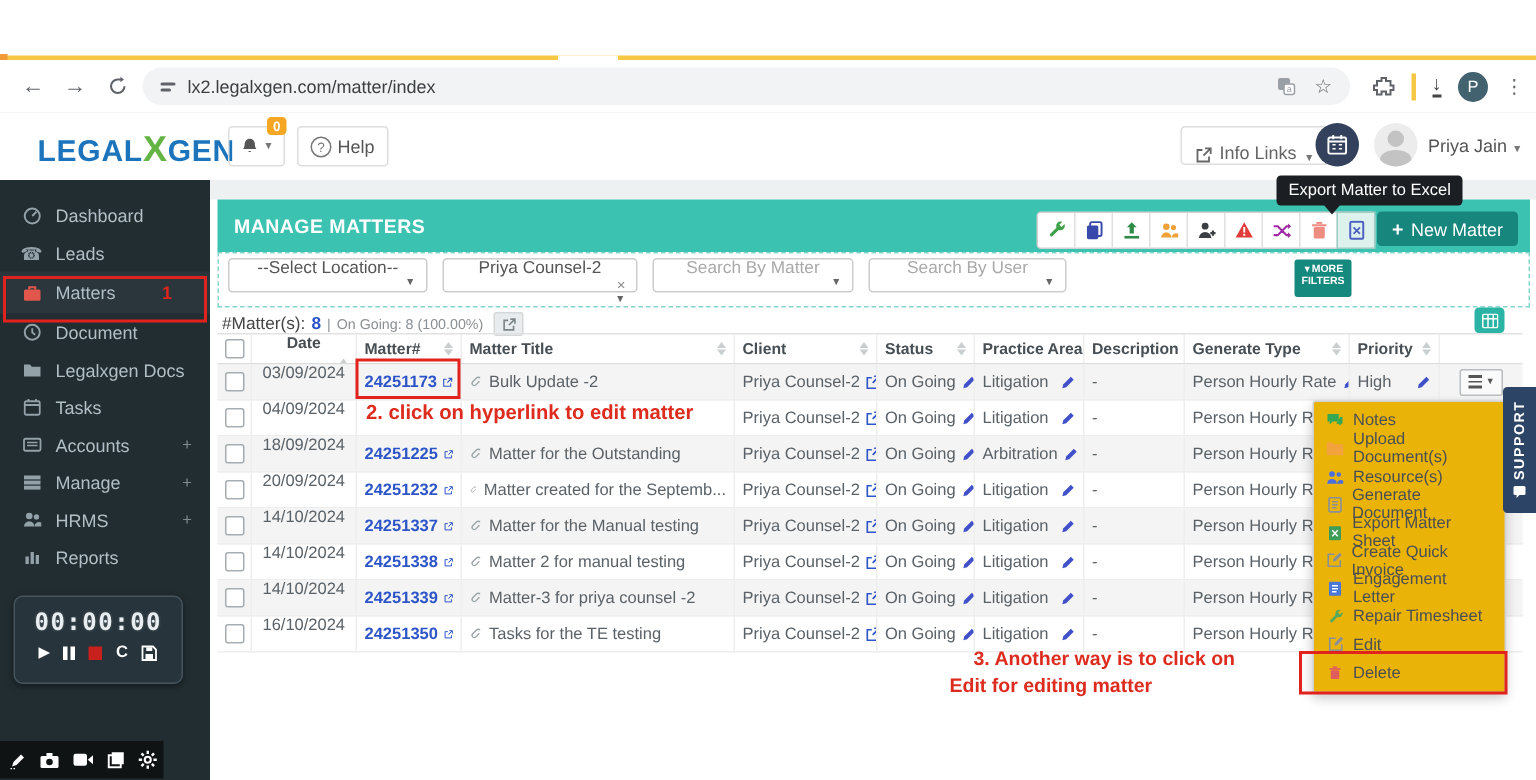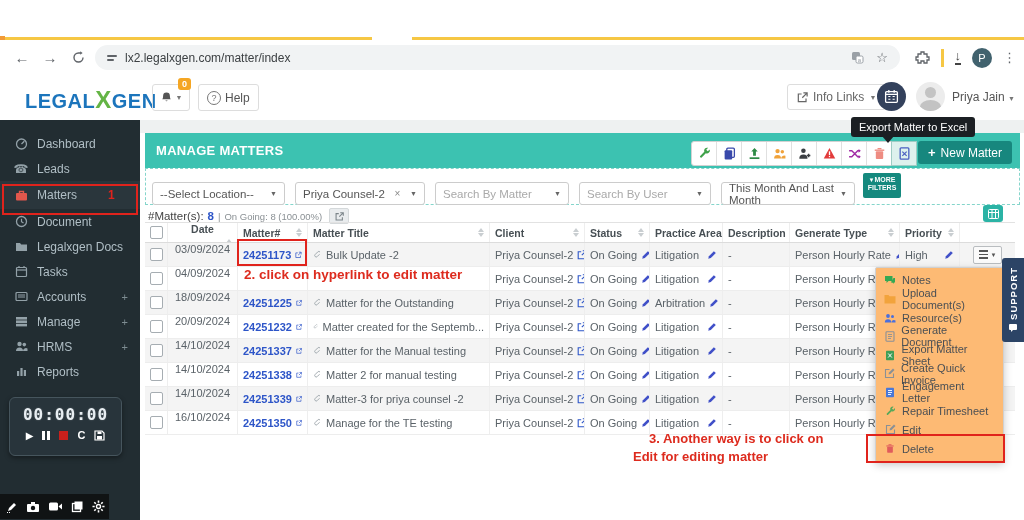--- a/index.html
+++ b/index.html
@@ -24,21 +24,21 @@
   .dots{font-size:13px;color:#5f6368;letter-spacing:0;}
   
   .appbar{position:absolute;left:0;top:75px;width:1024px;height:45px;background:#fff;border-bottom:1px solid #e7e7e7;}
   .logo{position:absolute;left:25px;top:11px;font-size:20px;font-weight:bold;letter-spacing:.5px;}
   .logo .b{color:#1c75bc;}
   .logo .x{color:#64b445;font-size:24px;}
   .bellbtn{position:absolute;left:152px;top:9px;width:36px;height:25px;border:1px solid #ddd;border-radius:3px;display:flex;align-items:center;justify-content:center;gap:3px;}
   .badge{position:absolute;left:178px;top:3px;background:#f5a623;color:#fff;font-size:9px;font-weight:bold;padding:1px 4px;border-radius:3px;}
   .helpbtn{position:absolute;left:198px;top:9px;height:25px;border:1px solid #ddd;border-radius:3px;display:flex;align-items:center;gap:4px;padding:0 8px;font-size:12px;color:#555;}
   .qcirc{width:12px;height:12px;border:1px solid #777;border-radius:50%;font-size:9px;color:#777;display:flex;align-items:center;justify-content:center;}
-  .infolinks{position:absolute;left:787px;top:9px;height:24px;border:1px solid #ddd;border-radius:3px;display:flex;align-items:center;gap:5px;padding:0 9px;font-size:12px;color:#666;}
+  .infolinks{position:absolute;left:787px;top:9px;height:24px;border:1px solid #ddd;border-radius:3px;display:flex;align-items:flex-end;gap:5px;padding:0 9px;font-size:12px;color:#666;}
   .calcirc{position:absolute;left:877px;top:7px;width:29px;height:29px;border-radius:50%;background:#33415c;display:flex;align-items:center;justify-content:center;}
   .uavatar{position:absolute;left:916px;top:7px;width:29px;height:29px;border-radius:50%;background:#ececec;overflow:hidden;}
   .uavatar .hd{position:absolute;left:9px;top:5px;width:11px;height:11px;border-radius:50%;background:#c3c3c3;}
   .uavatar .sh{position:absolute;left:4px;top:18px;width:21px;height:13px;border-radius:50%;background:#c3c3c3;}
   .uname{position:absolute;left:952px;top:15px;font-size:12px;color:#555;}
   .cdown{font-size:7px;color:#777;}
   
   .tip{position:absolute;left:851px;top:117px;background:#1b1f23;color:#fff;font-size:11px;padding:4px 8px;border-radius:3px;z-index:90;}
   .tipcaret{position:absolute;left:882px;top:136px;width:0;height:0;border-left:6px solid transparent;border-right:6px solid transparent;border-top:7px solid #1b1f23;z-index:90;}
   
@@ -65,21 +65,21 @@
   .band{position:absolute;left:5px;top:13px;width:875px;height:35px;background:#3cc2b1;display:flex;align-items:center;}
   .btitle{color:#fff;font-weight:bold;font-size:13px;letter-spacing:.3px;margin-left:11px;}
   .tools{position:absolute;left:546px;top:8px;display:flex;background:#fff;border:1px solid #d2d2d2;border-radius:3px;height:23px;}
   .tool{width:24px;display:flex;align-items:center;justify-content:center;border-right:1px solid #e0e0e0;cursor:pointer;}
   .tool:last-child{border-right:none;}
   .tool.active{background:#ddf1ed;outline:1px solid #9fccc4;}
   .newmatter{position:absolute;left:773px;top:8px;height:23px;background:#17877e;color:#fff;font-size:12px;display:flex;align-items:center;gap:5px;padding:0 10px;border-radius:3px;cursor:pointer;}
   .newmatter .pl{font-size:13px;font-weight:bold;}
   
   .filters{position:absolute;left:5px;top:48px;width:873px;height:35px;background:#fff;border:1px dashed #85d5cb;}
-  .sel{position:absolute;top:13px;height:23px;border:1px solid #ccc;border-radius:3px;background:#fff;display:flex;align-items:center;font-size:11.5px;color:#555;padding:0 7px;box-sizing:border-box;}
+  .sel{position:absolute;top:3px;height:23px;border:1px solid #ccc;border-radius:3px;background:#fff;display:flex;align-items:center;font-size:11.5px;color:#555;padding:0 7px;box-sizing:border-box;flex-direction:column;}
   .sel .ph{color:#a9a9a9;}
   .sel .car{margin-left:auto;font-size:7px;color:#666;padding-left:6px;}
   .sel .xx{margin-left:auto;color:#888;font-size:10px;padding-left:6px;}
   .morefilters{position:absolute;left:717px;top:4px;width:38px;height:25px;background:#15897e;border-radius:2px;color:#fff;font-size:7px;font-weight:bold;text-align:center;line-height:8px;padding-top:3px;box-sizing:border-box;cursor:pointer;}
   
   .summary{position:absolute;left:8px;top:88px;display:flex;align-items:center;font-size:11.5px;color:#444;gap:4px;}
   .blue{color:#2d55c8;font-weight:bold;}
   .dim{color:#8a9094;font-size:9.5px;}
   .extbtn{width:18px;height:14px;background:#e9ecee;border:1px solid #d4d8da;border-radius:2px;display:flex;align-items:center;justify-content:center;margin-left:3px;}
   .colpick{position:absolute;left:843px;top:85px;width:20px;height:17px;background:#2bb3a5;border-radius:3px;display:flex;align-items:center;justify-content:center;cursor:pointer;}
@@ -98,21 +98,21 @@
   .sp{margin-left:auto;display:flex;flex-direction:column;gap:1px;}
   .sp i{width:0;height:0;border-left:3px solid transparent;border-right:3px solid transparent;display:block;}
   .sp .up{border-bottom:4px solid #c9ced1;}
   .sp .dn{border-top:4px solid #c9ced1;}
   .pr{margin-left:auto;display:flex;align-items:center;}
   .ham{width:27px;height:16px;border:1px solid #b9bdc0;background:#fafafa;border-radius:2px;display:flex;align-items:center;justify-content:center;gap:3px;cursor:pointer;}
   .ham .bars{display:flex;flex-direction:column;gap:2px;}
   .ham .bars i{width:9px;height:1.5px;background:#555;display:block;}
   .ham .hc{font-size:6px;color:#555;}
   
-  .menu{position:absolute;left:875px;top:267px;width:127px;background:#fdba74;border:1px solid #d0d0d0;border-radius:2px;box-shadow:0 3px 8px rgba(0,0,0,.22);z-index:50;padding:3px 0;}
+  .menu{position:absolute;left:875px;top:267px;width:127px;background:#eab308;border:1px solid #d0d0d0;border-radius:2px;box-shadow:0 3px 8px rgba(0,0,0,.22);z-index:50;padding:3px 0;}
   .mi{height:18.7px;display:flex;align-items:center;gap:6px;padding:0 8px;font-size:11px;color:#4a4f54;cursor:pointer;}
   .mi .mic{width:12px;display:flex;justify-content:center;}
   
   .support{position:absolute;left:1002px;top:258px;width:22px;height:84px;background:#2c4466;border-radius:3px 0 0 3px;display:flex;flex-direction:column;align-items:center;justify-content:center;gap:4px;z-index:60;cursor:pointer;}
   .support .stxt{writing-mode:vertical-rl;transform:rotate(180deg);color:#fff;font-size:9.5px;font-weight:bold;letter-spacing:1px;}
   
   .redbox{position:absolute;border:2px solid #e0231c;z-index:80;pointer-events:none;}
   .ann{position:absolute;color:#dd2b1e;font-weight:bold;z-index:80;}
   #ann2{left:244px;top:267px;font-size:13.5px;}
   #ann3{left:633px;top:430px;font-size:13px;line-height:18px;}
@@ -427,24 +427,20 @@
         <span class="car">▼</span>
       </div>
       <div class="sel" style="left:289px;width:134px">
         <span class="ph">Search By Matter</span>
         <span class="car">▼</span>
       </div>
       <div class="sel" style="left:433px;width:132px">
         <span class="ph">Search By User</span>
         <span class="car">▼</span>
       </div>
-      <div class="sel" style="left:575px;width:134px">
-        <span>This Month And Last Month</span>
-        <span class="car">▼</span>
-      </div>
       <div class="morefilters">
         <span style="font-size:6px">▼</span><span>MORE</span><br>
         <span>FILTERS</span>
       </div>
     </div>
 
     <div class="summary">
       <span>#Matter(s):</span>
       <span class="blue">8</span>
       <span class="dim">|</span>
@@ -936,21 +932,21 @@
             <a class="lnk">24251350</a>
             <svg width="10" height="10" viewBox="0 0 10 10">
               <path d="M4.2 1.8H1.2v7h7v-3" fill="none" stroke="#2d55c8" stroke-width="1.1"></path>
               <path d="M5.8.8h3.4v3.4M9 1L4.8 5.2" fill="none" stroke="#2d55c8" stroke-width="1.1"></path>
             </svg>
           </div>
         <div class="td c4">
             <svg width="9" height="9" viewBox="0 0 10 10">
               <path d="M7.8 2.2a1.8 1.8 0 0 0-2.6 0L2.4 5a1.6 1.6 0 1 0 2.3 2.3l2.6-2.6" fill="none" stroke="#9aa3a8"></path>
             </svg>
-            <span>Manage for the TE testing</span>
+            <span>Tasks for the TE testing</span>
           </div>
         <div class="td c5">
             <span>Priya Counsel-2</span>
             <span class="pr">
               <svg width="10" height="10" viewBox="0 0 10 10">
                 <path d="M4.2 1.8H1.2v7h7v-3" fill="none" stroke="#2d55c8" stroke-width="1.1"></path>
                 <path d="M5.8.8h3.4v3.4M9 1L4.8 5.2" fill="none" stroke="#2d55c8" stroke-width="1.1"></path>
               </svg>
             </span>
           </div>

